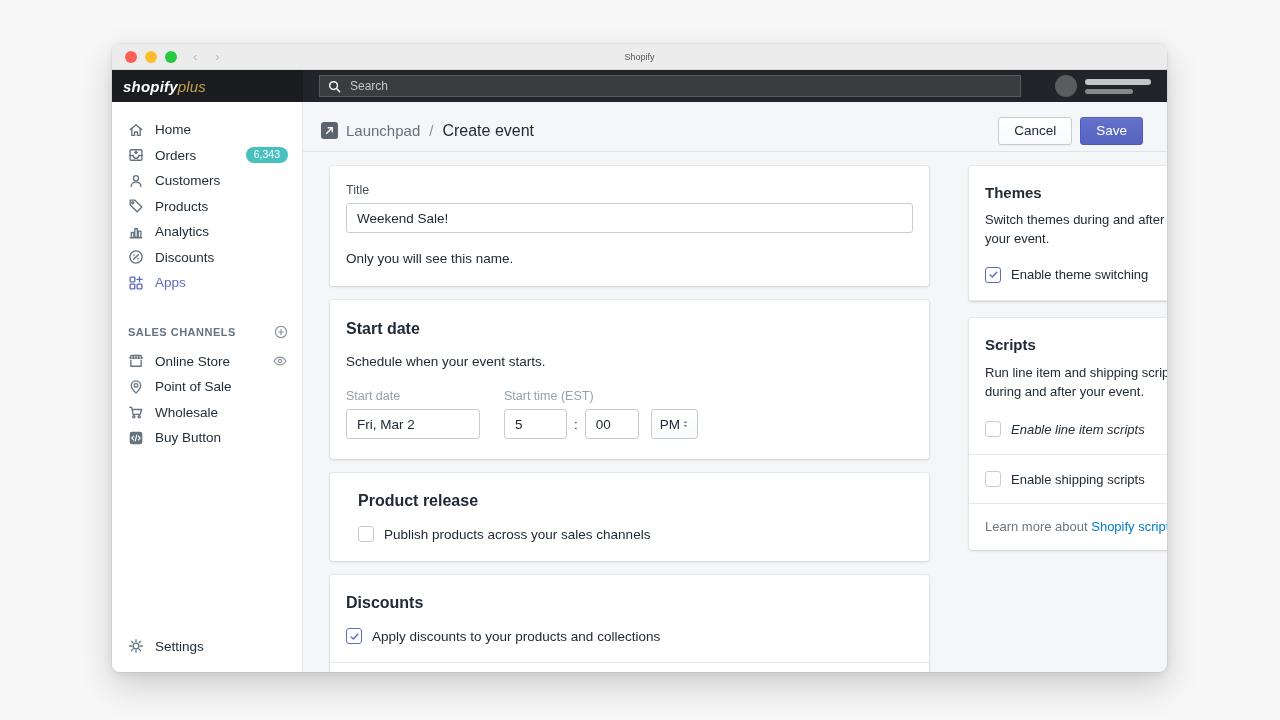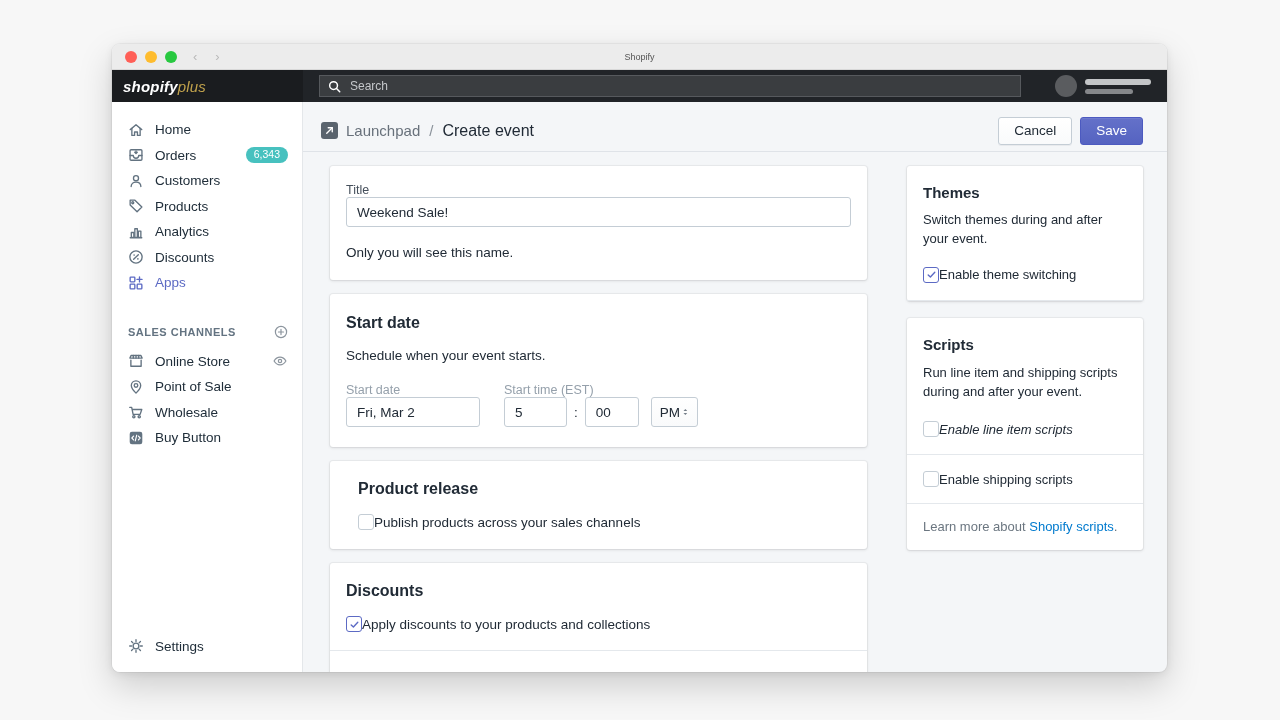--- a/index.html
+++ b/index.html
@@ -64,41 +64,41 @@
   .crumb-sep { font-size:15px; color:#8a929a; margin:0 9px; }
   .crumb-title { font-size:16px; color:#212b36; }
   .head-actions { margin-left:auto; display:flex; align-items:center; gap:8px; }
   .btn { height:28px; padding:0 15px; border-radius:3px; font-size:13.5px; display:flex; align-items:center; cursor:pointer; }
   .btn-cancel { background:linear-gradient(#ffffff,#f9fafb); border:1px solid #c4cdd5; color:#212b36;
     box-shadow:0 1px 0 rgba(22,29,37,.05); }
   .btn-save { background:linear-gradient(#6471c9,#5563c1); border:1px solid #4c5ac0; color:#fff;
     box-shadow:inset 0 1px 0 #6f7bce; }
 
   .body-area { flex:1; overflow:hidden; padding:14px 24px 0 27px; display:flex; gap:14px; align-items:flex-start; }
-  .col-left { width:537px; flex:0 0 auto; display:flex; flex-direction:column; gap:14px; }
+  .col-left { width:599px; flex:0 0 auto; display:flex; flex-direction:column; gap:14px; }
   .col-right { width:262px; flex:0 0 auto; display:flex; flex-direction:column; gap:17px;padding-left:26px; }
   .card { background:#fff; border-radius:3px; box-shadow:0 0 0 1px rgba(63,63,68,.05), 0 1px 3px rgba(63,63,68,.15); }
   .card-sec { padding:17px 16px; }
   .card-divider { border-top:1px solid #e4e8ec; }
   .card-h { font-size:16px; font-weight:600; color:#212b36; }
   .card-p { font-size:13.5px; color:#212b36; line-height:1.45; }
   .field-label { font-size:12.5px; color:#454f5b; }
   .field-label.subdued { color:#95a0ab; }
   .text-input { height:30px; width:100%; border:1px solid #c4cdd5; border-radius:3px; padding:0 10px;
     font-size:13.5px; color:#212b36; background:#fff; font-family:"Liberation Sans",sans-serif; outline:none; }
-  .cb-row { display:flex; align-items:center; cursor:pointer; }
+  .cb-row { display:flex; align-items:center; gap:10px; cursor:pointer; }
   .cb { width:16px; height:16px; flex:0 0 auto; border:1px solid #c4cdd5; border-radius:3px; background:#fff;
     display:flex; align-items:center; justify-content:center; }
   .cb.checked { border-color:#5c6ac4; }
   .cb-label { font-size:13.5px; color:#212b36; }
   .select { height:30px; border:1px solid #c4cdd5; border-radius:3px; background:linear-gradient(#ffffff,#f9fafb);
     display:flex; align-items:center; padding:0 8px 0 10px; font-size:13.5px; color:#212b36; cursor:pointer; }
   .select .val { flex:1; }
   .note { font-size:13.5px; color:#6b7680; }
-  .mt6 { } .mt10 { margin-top:10px; } .mt14 { margin-top:14px; }
+  .mt6 { margin-top:6px; } .mt10 { margin-top:10px; } .mt14 { margin-top:14px; }
   .mt16 { margin-top:16px; } .mt18 { margin-top:18px; } .mt20 { margin-top:20px; }
   .row { display:flex; }
   .link { color:#007ace; cursor:pointer; }
   svg { display:block; }
 </style>
 </head>
 <body>
 
 <div class="window">
 

